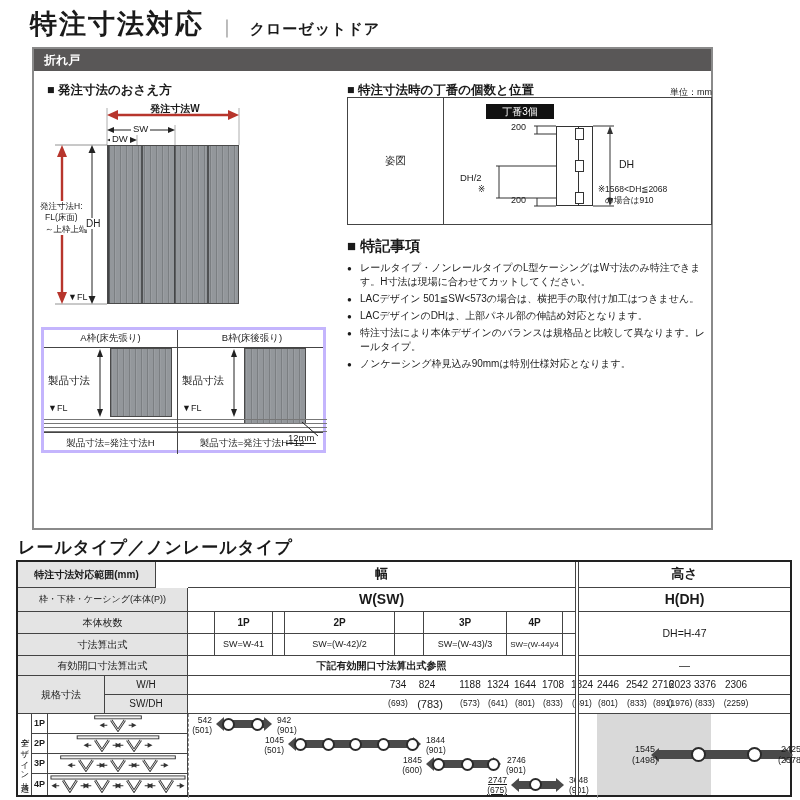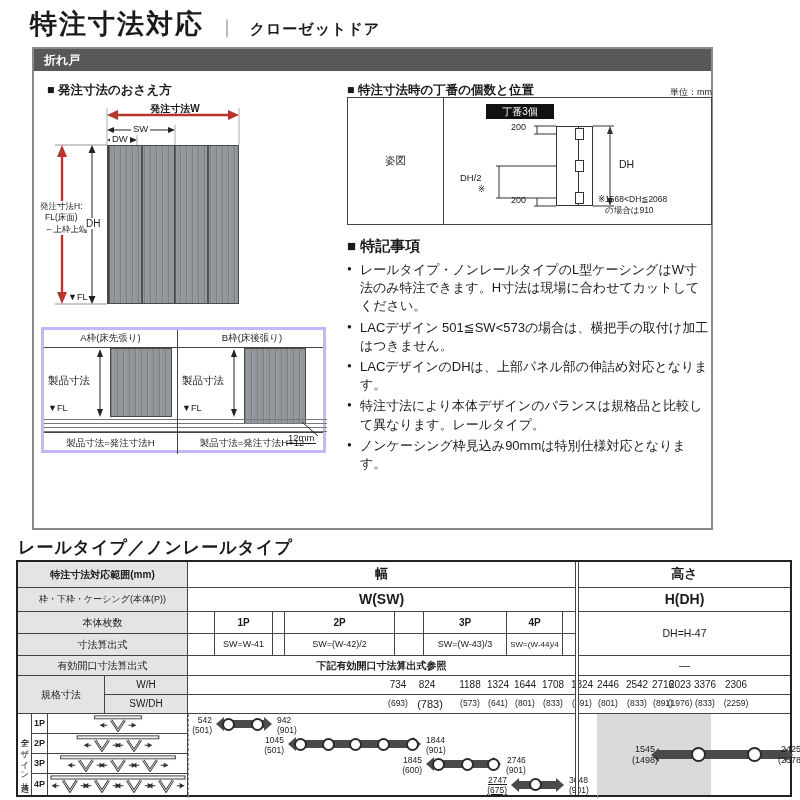--- a/index.html
+++ b/index.html
@@ -28,21 +28,21 @@
   .floor{position:absolute;left:0;width:100%;background-image:repeating-linear-gradient(0deg,#777 0 1px,rgba(0,0,0,0) 1px 4px)}
   
   #hinge-box{position:absolute;left:313px;top:26px;width:365px;height:128px;border:1px solid #444;box-sizing:border-box}
   #hinge-door{position:absolute;left:208px;top:28px;width:37px;height:80px;border:1px solid #333;box-sizing:border-box}
   #hinge-door::after{content:"";position:absolute;left:60%;top:0;bottom:0;width:1px;background:#333}
   .hinge{position:absolute;width:9px;height:12px;background:#fff;border:1.5px solid #333;box-sizing:border-box}
   .hlab{position:absolute;font-size:9px;white-space:nowrap}
   #badge{position:absolute;left:138px;top:6px;width:68px;height:15px;background:#111;color:#fff;font-size:10px;font-weight:normal;text-align:center;line-height:15px}
   
   #notes{position:absolute;left:313px;top:166px;width:362px}
-  #notes-list{list-style:none;margin:5px 0 0 0;padding:0;font-size:13px;line-height:1.4}
+  #notes-list{list-style:none;margin:5px 0 0 0;padding:0;font-size:10px;line-height:1.4}
   #notes-list li{position:relative;padding-left:13px;margin-bottom:3px}
   #notes-list li::before{content:"●";position:absolute;left:0;top:2px;font-size:8px}
   
   #rail-title{position:absolute;left:18px;top:536px;font-size:17px;font-weight:bold;letter-spacing:1px}
   #rail-table{position:absolute;left:16px;top:560px;width:772px;height:233px;border:2px solid #222;background:#fff}
   .c{position:absolute;box-sizing:border-box;border-right:1px solid #444;border-bottom:1px solid #444;display:flex;align-items:center;justify-content:center;text-align:center;line-height:1.15}
   .g{background:#e4e4e4}
   .nr{border-right:none}
   .nb{border-bottom:none}
   .bold{font-weight:bold}
@@ -166,21 +166,21 @@
       </svg>
       <div id="hinge-door"></div>
       <div class="hinge" style="left:227px;top:30px"></div>
       <div class="hinge" style="left:227px;top:62px"></div>
       <div class="hinge" style="left:227px;top:94px"></div>
       <div class="hlab" style="left:163px;top:24px">200</div>
       <div class="hlab" style="left:112px;top:74px;font-size:9.5px">DH/2</div>
       <div class="hlab" style="left:130px;top:86px;font-size:8.5px">※</div>
       <div class="hlab" style="left:163px;top:97px">200</div>
       <div class="hlab" style="left:271px;top:60px;font-size:10.5px">DH</div>
-      <div style="position:absolute;left:250px;top:96px;font-size:8.5px;line-height:1.35">
+      <div style="position:absolute;left:250px;top:86px;font-size:8.5px;line-height:1.35">
         <span style="display:block">※1568&lt;DH≦2068</span>
         <span style="display:block;margin-left:7px">の場合は910</span>
       </div>
     </div>
 
     <div id="notes">
       <div style="font-size:15px;font-weight:bold">■ 特記事項</div>
       <ul id="notes-list">
           <li>レールタイプ・ノンレールタイプのL型ケーシングはW寸法のみ特注できます。H寸法は現場に合わせてカットしてください。</li>
           <li>LACデザイン 501≦SW&lt;573の場合は、横把手の取付け加工はつきません。</li>
@@ -189,21 +189,21 @@
           <li>ノンケーシング枠見込み90mmは特別仕様対応となります。</li>
         </ul>
     </div>
   </div>
 </div>
 
 <div id="rail-title">レールタイプ／ノンレールタイプ</div>
 
 <div id="rail-table">
 
-  <div class="c g bold" style="left:0;top:0;width:170px;height:26px;font-size:10px">特注寸法対応範囲(mm)</div>
+  <div class="c g bold" style="left:0;top:0;width:138px;height:26px;font-size:10px">特注寸法対応範囲(mm)</div>
   <div class="c bold nr" style="left:170px;top:0;width:387px;height:26px;font-size:13px">幅</div>
   <div class="c bold nr" style="left:561px;top:0;width:211px;height:26px;font-size:13px">高さ</div>
 
   <div class="c g" style="left:0;top:26px;width:170px;height:24px;font-size:9px">枠・下枠・ケーシング(本体(P))</div>
   <div class="c bold nr" style="left:170px;top:26px;width:387px;height:24px;font-size:14px">W(SW)</div>
   <div class="c bold nr" style="left:561px;top:26px;width:211px;height:24px;font-size:14px">H(DH)</div>
 
   <div class="c g" style="left:0;top:50px;width:170px;height:22px;font-size:10px">本体枚数</div>
   <div class="c g" style="left:0;top:72px;width:170px;height:22px;font-size:10px">寸法算出式</div>
   <div class="c nr" style="left:561px;top:50px;width:211px;height:44px;font-size:10.5px">DH=H-47</div>

